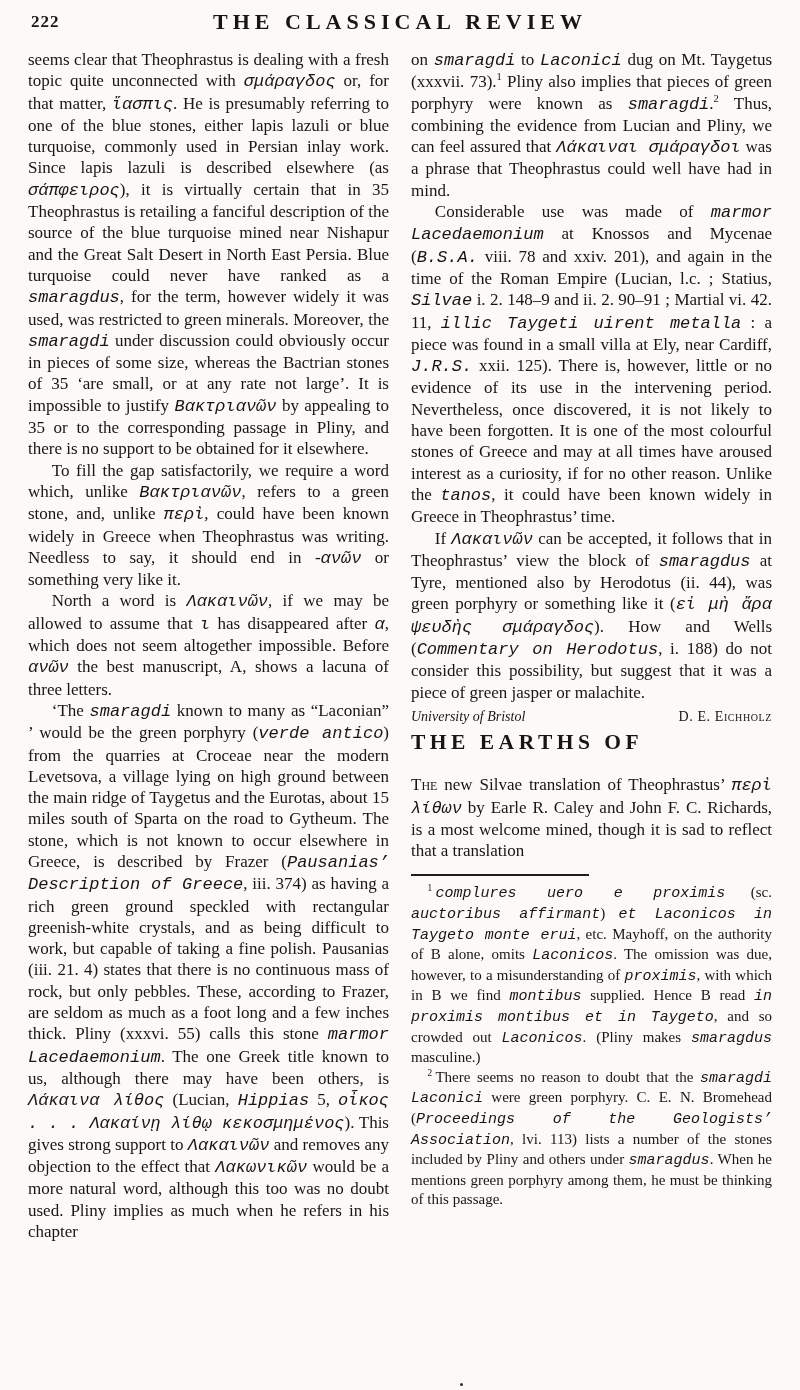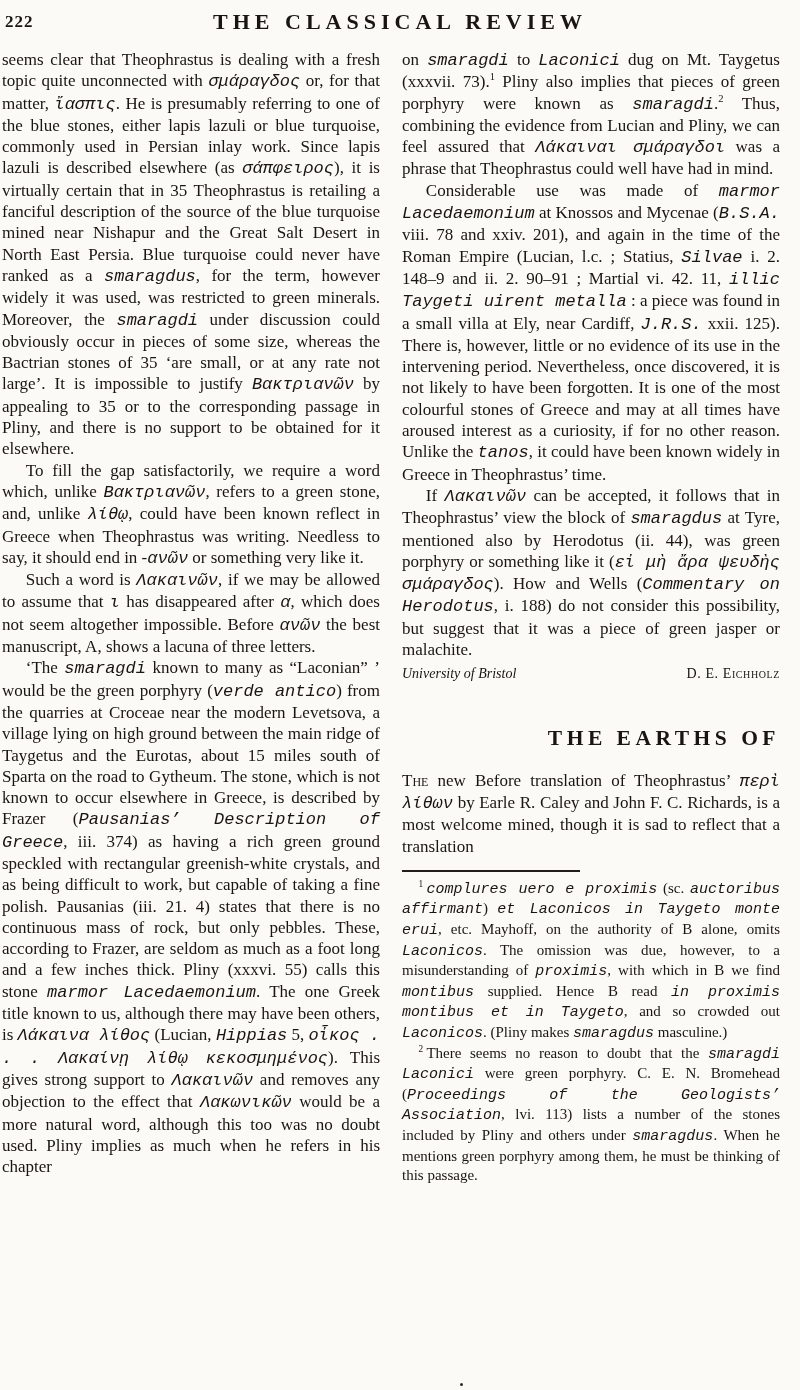--- a/index.html
+++ b/index.html
@@ -6,21 +6,21 @@
   html, body { margin: 0; padding: 0; }
   body {
     width: 800px; height: 1390px;
     background: #fbfaf6;
     color: #181512;
     font-family: "Liberation Serif", "DejaVu Serif", serif;
   }
   .page {
     position: relative;
     width: 800px; height: 1390px;
-    padding: 8px 2px 0;
+    padding: 8px 28px 0;
     overflow: hidden;
   }
   .header { position: relative; height: 32px; }
   .page-number {
     position: absolute; left: 3px; top: 4px;
     font-size: 17px; font-weight: bold; letter-spacing: 1px;
   }
   .journal-title {
     text-align: center;
     font-size: 22px; font-weight: bold; letter-spacing: 5px;
@@ -38,24 +38,23 @@
   i { font-style: italic; font-family: Liberation Mono, monospace; }
   .sc { font-variant: small-caps; }
   .sup { font-size: 0.62em; vertical-align: super; line-height: 0; }
   .signature {
     display: flex; justify-content: space-between; align-items: baseline;
     margin-top: 3px; font-size: 14px;
   }
   .affiliation { font-style: italic; }
   .author { letter-spacing: 0.6px; }
   .section-heading {
-    text-align: right;
+    text-align: left;
     font-size: 21.5px; letter-spacing: 4.5px; line-height: 31px;
     font-weight: bold;
-    margin-top: 38px;
   }
   .section-intro { margin-top: 16px; }
   .footnote-rule {
     width: 178px; height: 0;
     border-top: 2px solid #201d1a;
     margin: 13px 0 7px;
   }
   .footnotes { font-size: 15px; line-height: 19.6px; }
   .footnote { margin: 0; text-indent: 1.1em; text-align: justify; }
   sup.fn-marker { margin-right: 0.35em; }
@@ -72,40 +71,40 @@
 
   <div class="header">
     <span class="page-number">222</span>
     <div class="journal-title">THE CLASSICAL REVIEW</div>
   </div>
 
   <div class="columns">
 
     <div class="col">
       <p class="para"><span>seems clear that Theophrastus is dealing with a fresh topic quite unconnected with </span><i>σμάραγδος</i><span> or, for that matter, </span><i>ἴασπις</i><span>. He is presumably referring to one of the blue stones, either lapis lazuli or blue turquoise, commonly used in Persian inlay work. Since lapis lazuli is described elsewhere (as </span><i>σάπφειρος</i><span>), it is virtually certain that in 35 Theophrastus is retailing a fanciful description of the source of the blue turquoise mined near Nishapur and the Great Salt Desert in North East Persia. Blue turquoise could never have ranked as a </span><i>smaragdus</i><span>, for the term, however widely it was used, was restricted to green minerals. Moreover, the </span><i>smaragdi</i><span> under discussion could obviously occur in pieces of some size, whereas the Bactrian stones of 35 ‘are small, or at any rate not large’. It is impossible to justify </span><i>Βακτριανῶν</i><span> by appealing to 35 or to the corresponding passage in Pliny, and there is no support to be obtained for it elsewhere.</span></p>
-      <p class="para indent"><span>To fill the gap satisfactorily, we require a word which, unlike </span><i>Βακτριανῶν</i><span>, refers to a green stone, and, unlike </span><i>λίθῳ</i><span>, could have been known reflect in Greece when Theophrastus was writing. Needless to say, it should end in -</span><i>ανῶν</i><span> or something very like it.</span></p>
-      <p class="para indent"><span>Such a word is </span><i>Λακαινῶν</i><span>, if we may be allowed to assume that </span><i>ι</i><span> has disappeared after </span><i>α</i><span>, which does not seem altogether impossible. Before </span><i>ανῶν</i><span> the best manuscript, A, shows a lacuna of three letters.</span></p>
+      <p class="para indent"><span>To fill the gap satisfactorily, we require a word which, unlike </span><i>Βακτριανῶν</i><span>, refers to a green stone, and, unlike </span><i>περὶ</i><span>, could have been known widely in Greece when Theophrastus was writing. Needless to say, it should end in -</span><i>ανῶν</i><span> or something very like it.</span></p>
+      <p class="para indent"><span>North a word is </span><i>Λακαινῶν</i><span>, if we may be allowed to assume that </span><i>ι</i><span> has disappeared after </span><i>α</i><span>, which does not seem altogether impossible. Before </span><i>ανῶν</i><span> the best manuscript, A, shows a lacuna of three letters.</span></p>
       <p class="para indent"><span>‘The </span><i>smaragdi</i><span> known to many as “Laconian” ’ would be the green porphyry (</span><i>verde antico</i><span>) from the quarries at Croceae near the modern Levetsova, a village lying on high ground between the main ridge of Taygetus and the Eurotas, about 15 miles south of Sparta on the road to Gytheum. The stone, which is not known to occur elsewhere in Greece, is described by Frazer (</span><i>Pausanias’ Description of Greece</i><span>, iii. 374) as having a rich green ground speckled with rectangular greenish-white crystals, and as being difficult to work, but capable of taking a fine polish. Pausanias (iii. 21. 4) states that there is no continuous mass of rock, but only pebbles. These, according to Frazer, are seldom as much as a foot long and a few inches thick. Pliny (xxxvi. 55) calls this stone </span><i>marmor Lacedaemonium</i><span>. The one Greek title known to us, although there may have been others, is </span><i>Λάκαινα λίθος</i><span> (Lucian, </span><i>Hippias</i><span> 5, </span><i>οἶκος . . . Λακαίνῃ λίθῳ κεκοσμημένος</i><span>). This gives strong support to </span><i>Λακαινῶν</i><span> and removes any objection to the effect that </span><i>Λακωνικῶν</i><span> would be a more natural word, although this too was no doubt used. Pliny implies as much when he refers in his chapter</span></p>
     </div>
 
     <div class="col">
       <p class="para"><span>on </span><i>smaragdi</i><span> to </span><i>Laconici</i><span> dug on Mt. Taygetus (xxxvii. 73).</span><sup class="sup">1</sup><span> Pliny also implies that pieces of green porphyry were known as </span><i>smaragdi</i><span>.</span><sup class="sup">2</sup><span> Thus, combining the evidence from Lucian and Pliny, we can feel assured that </span><i>Λάκαιναι σμάραγδοι</i><span> was a phrase that Theophrastus could well have had in mind.</span></p>
       <p class="para indent"><span>Considerable use was made of </span><i>marmor Lacedaemonium</i><span> at Knossos and Mycenae (</span><i>B.S.A.</i><span> viii. 78 and xxiv. 201), and again in the time of the Roman Empire (Lucian, l.c. ; Statius, </span><i>Silvae</i><span> i. 2. 148–9 and ii. 2. 90–91 ; Martial vi. 42. 11, </span><i>illic Taygeti uirent metalla</i><span> : a piece was found in a small villa at Ely, near Cardiff, </span><i>J.R.S.</i><span> xxii. 125). There is, however, little or no evidence of its use in the intervening period. Nevertheless, once discovered, it is not likely to have been forgotten. It is one of the most colourful stones of Greece and may at all times have aroused interest as a curiosity, if for no other reason. Unlike the </span><i>tanos</i><span>, it could have been known widely in Greece in Theophrastus’ time.</span></p>
       <p class="para indent"><span>If </span><i>Λακαινῶν</i><span> can be accepted, it follows that in Theophrastus’ view the block of </span><i>smaragdus</i><span> at Tyre, mentioned also by Herodotus (ii. 44), was green porphyry or something like it (</span><i>εἰ μὴ ἄρα ψευδὴς σμάραγδος</i><span>). How and Wells (</span><i>Commentary on Herodotus</i><span>, i. 188) do not consider this possibility, but suggest that it was a piece of green jasper or malachite.</span></p>
 
       <div class="signature">
         <span class="affiliation">University of Bristol</span>
         <span class="author sc">D. E. Eichholz</span>
       </div>
 
       <div class="section-heading">
         <div>THE EARTHS OF</div>
       </div>
 
-      <p class="para section-intro"><span class="sc">The</span><span> new Before translation of Theophrastus’ </span><i>περὶ λίθων</i><span> by Earle R. Caley and John F. C. Richards, is a most welcome mined, though it is sad to reflect that a translation</span></p>
+      <p class="para section-intro"><span class="sc">The</span><span> new Silvae translation of Theophrastus’ </span><i>περὶ λίθων</i><span> by Earle R. Caley and John F. C. Richards, is a most welcome mined, though it is sad to reflect that a translation</span></p>
 
       <div class="footnote-rule"></div>
 
       <div class="footnotes">
         <p class="footnote"><sup class="sup fn-marker">1</sup><span><i>complures uero e proximis</i><span> (sc. </span><i>auctoribus affirmant</i><span>) </span><i>et Laconicos in Taygeto monte erui</i><span>, etc. Mayhoff, on the authority of B alone, omits </span><i>Laconicos</i><span>. The omission was due, however, to a misunderstanding of </span><i>proximis</i><span>, with which in B we find </span><i>montibus</i><span> supplied. Hence B read </span><i>in proximis montibus et in Taygeto</i><span>, and so crowded out </span><i>Laconicos</i><span>. (Pliny makes </span><i>smaragdus</i><span> masculine.)</span></span></p>
         <p class="footnote"><sup class="sup fn-marker">2</sup><span><span>There seems no reason to doubt that the </span><i>smaragdi Laconici</i><span> were green porphyry. C. E. N. Bromehead (</span><i>Proceedings of the Geologists’ Association</i><span>, lvi. 113) lists a number of the stones included by Pliny and others under </span><i>smaragdus</i><span>. When he mentions green porphyry among them, he must be thinking of this passage.</span></span></p>
       </div>
     </div>
 
   </div>

